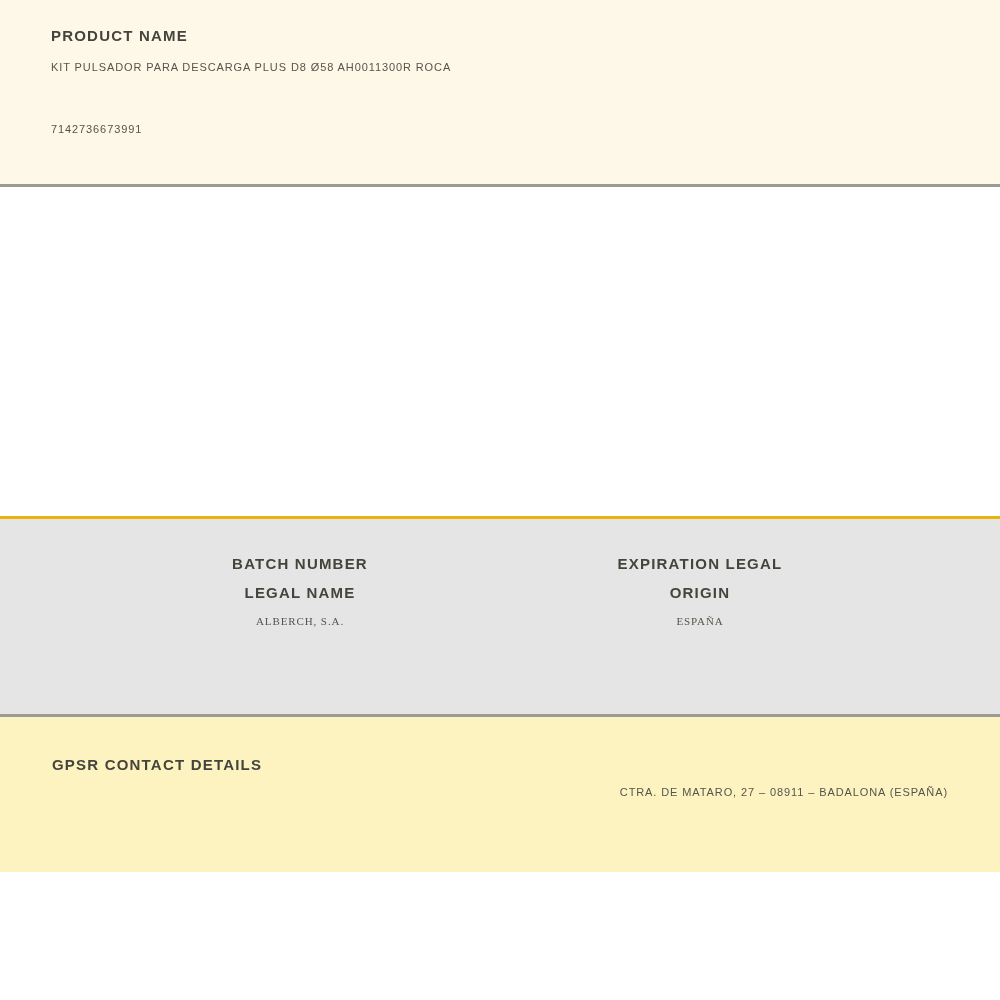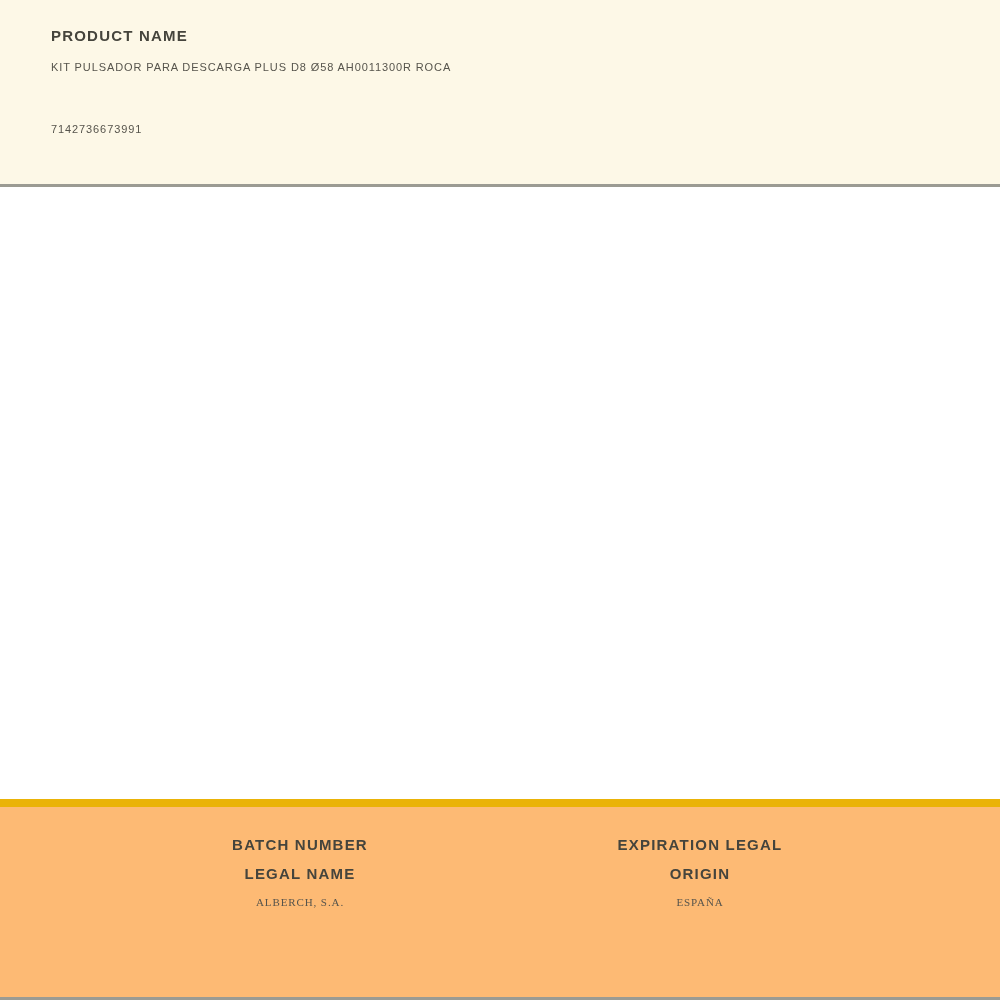--- a/index.html
+++ b/index.html
@@ -3,21 +3,21 @@
 <meta charset="utf-8">
 <style>
   html, body {
     margin: 0;
     padding: 0;
     background: #ffffff;
   }
   .page {
     position: relative;
     width: 1000px;
-    height: 1000px;
+    height: 872px;
     display: flex;
     flex-direction: column;
     font-family: "Liberation Sans", sans-serif;
     overflow: hidden;
     background: #ffffff;
   }
 
   
   .label {
     font-size: 15px;
@@ -49,24 +49,24 @@
   
   .section-middle {
     flex: 1 1 auto;
     background: #ffffff;
   }
 
   
   .section-info {
     box-sizing: border-box;
     height: 201px;
-    background: #fdba74;
-    border-top: 8px solid #eab308;
+    background: #e5e5e5;
+    border-top: 3px solid #eab308;
     border-bottom: 3px solid #9b9b93;
-    padding: 28px 100px 0 100px;
+    padding: 35px 100px 0 100px;
   }
   .info-grid {
     display: grid;
     grid-template-columns: 400px 400px;
     text-align: center;
   }
   .info-row2 { }
   .cell-value { margin-top: 10px; font-family: Liberation Serif, serif; }
 
   
@@ -110,14 +110,18 @@
         <div class="label">LEGAL NAME</div>
         <div class="value cell-value">ALBERCH, S.A.</div>
       </div>
       <div>
         <div class="label">ORIGIN</div>
         <div class="value cell-value">ESPAÑA</div>
       </div>
     </div>
   </div>
 
+  <div class="section-contact">
+    <div class="label">GPSR CONTACT DETAILS</div>
+    <div class="value contact-address">CTRA. DE MATARO, 27 – 08911 – BADALONA (ESPAÑA)</div>
+  </div>
 
 </div>
 
 </body></html>

